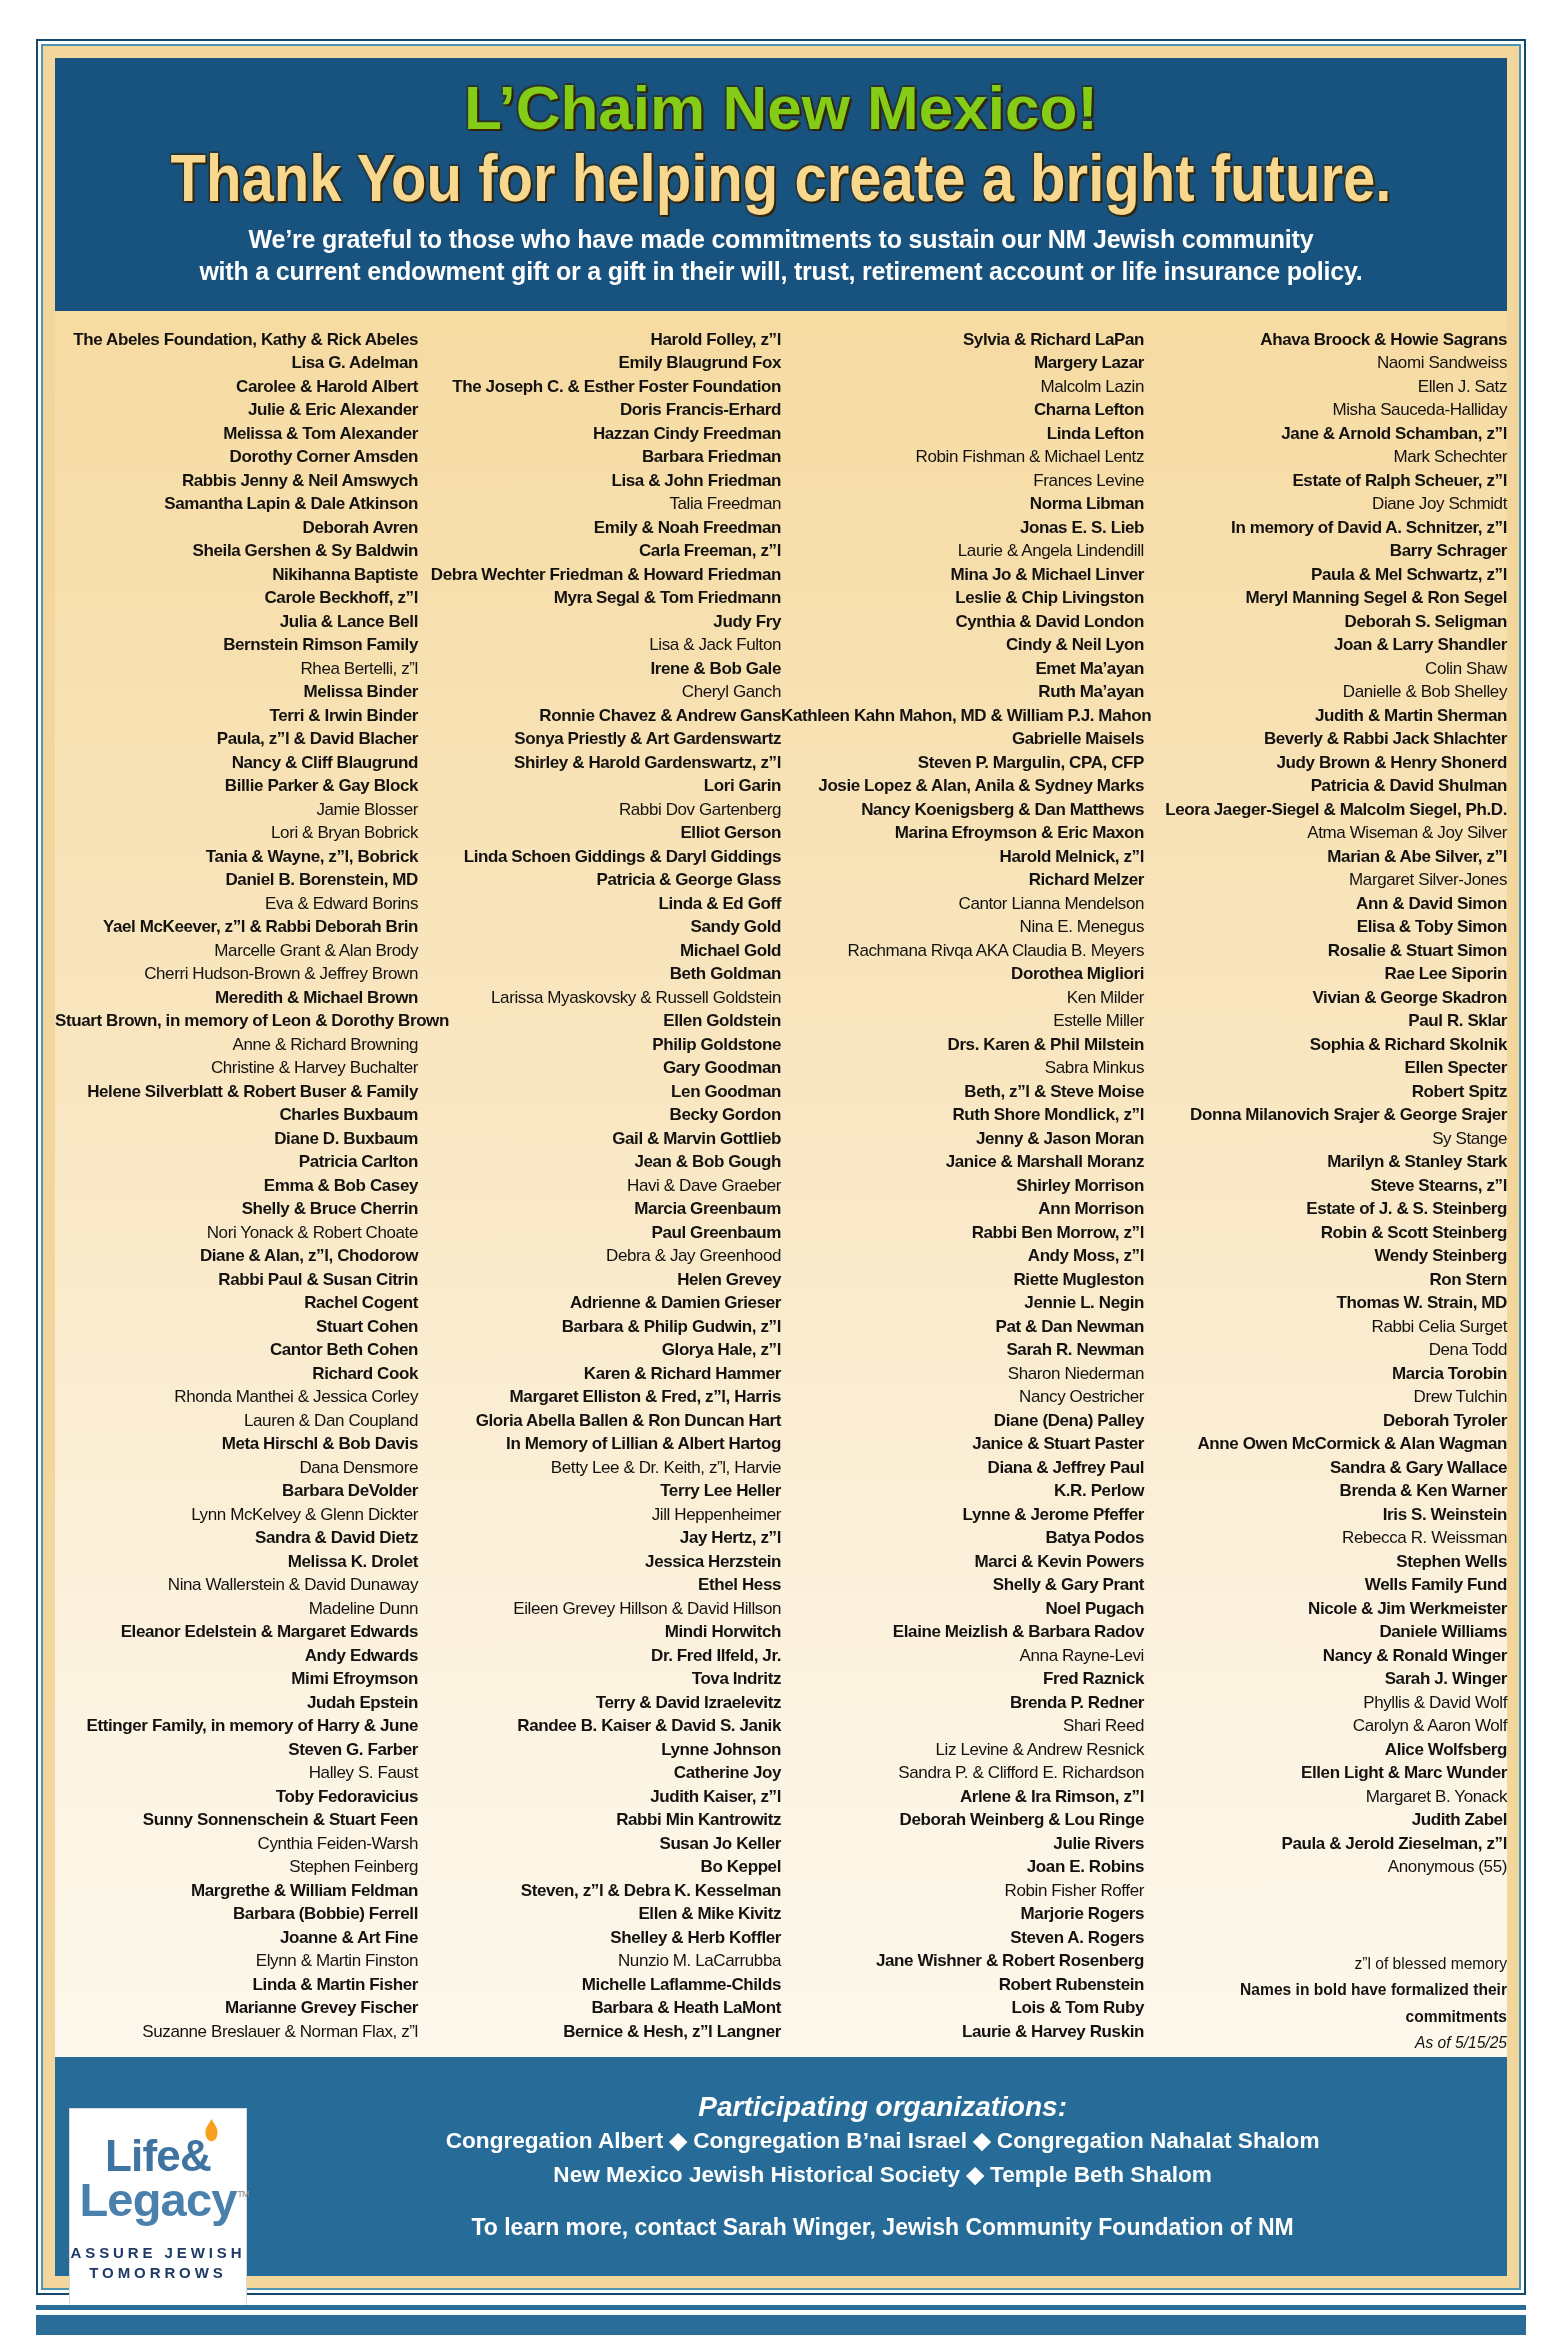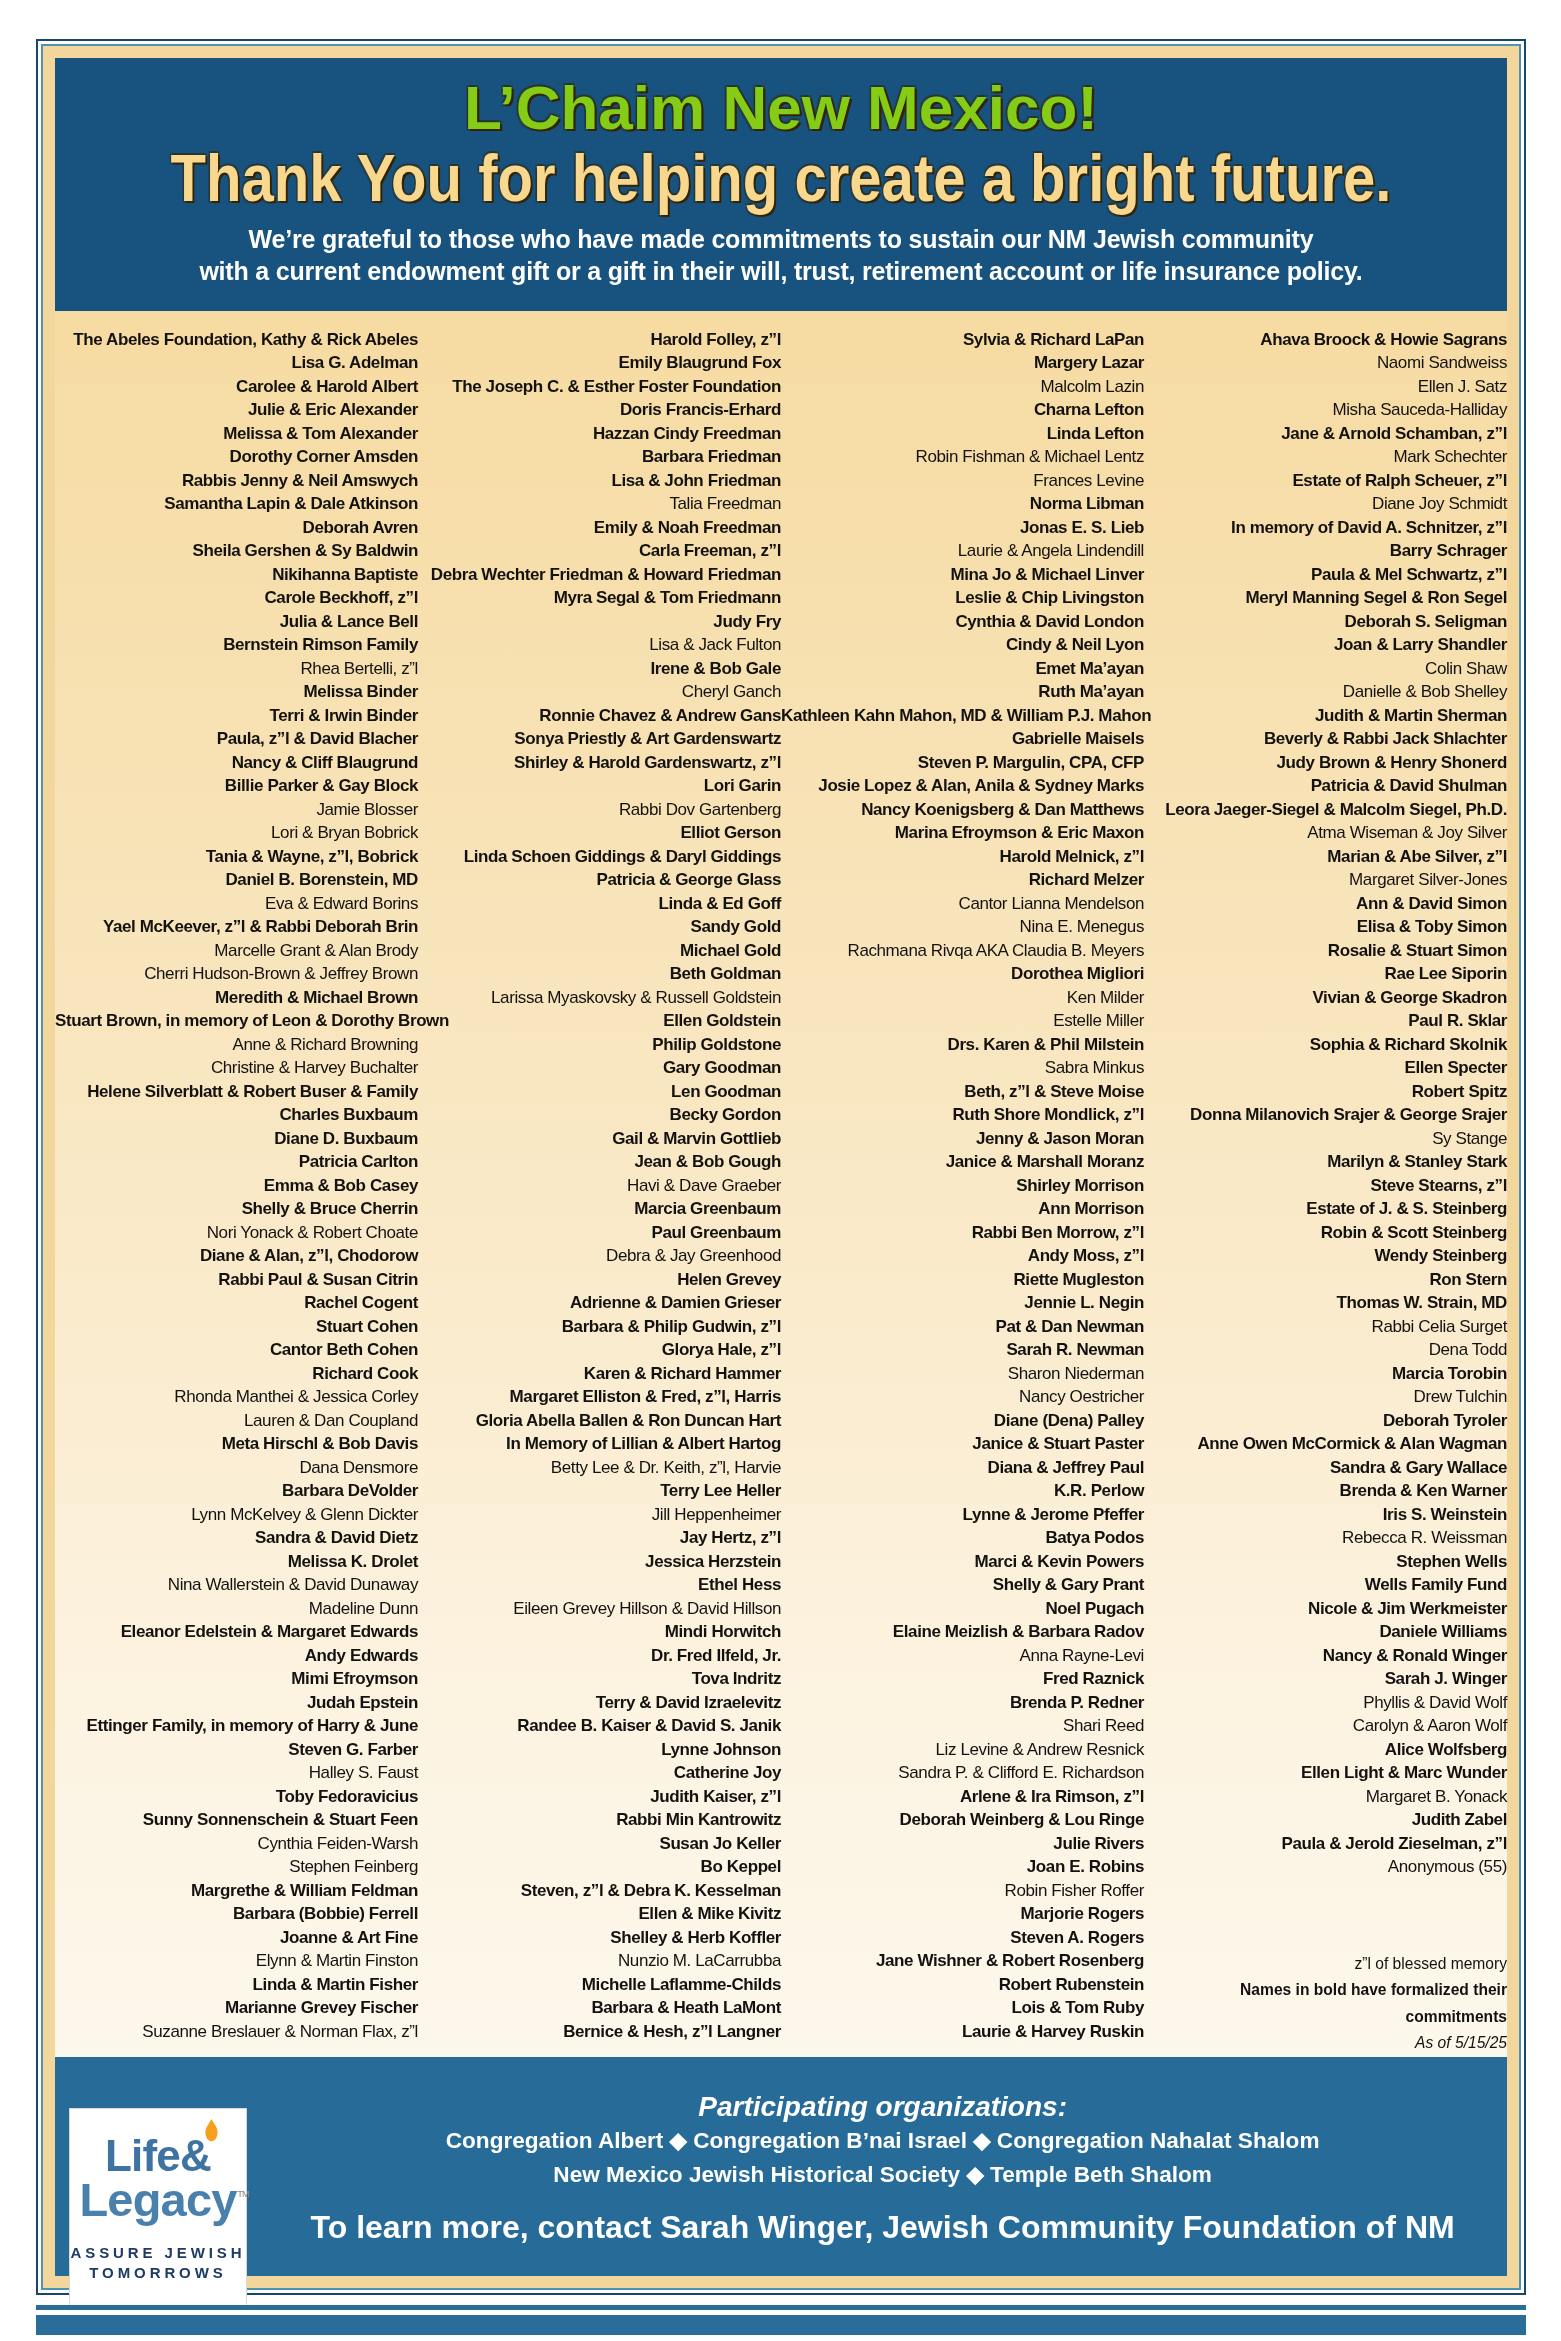--- a/index.html
+++ b/index.html
@@ -38,21 +38,21 @@
   .logo-top{position:relative;font-weight:bold;font-size:44px;color:#3F73A1;line-height:41px;letter-spacing:-0.8px;}
   .flame{position:absolute;right:-9.4px;top:-15.6px;width:17px;height:23.4px;}
   .logo-word2{font-weight:bold;font-size:47px;color:#4A80AC;line-height:47px;letter-spacing:-0.8px;position:relative;}
   .tm{position:absolute;right:-12.5px;bottom:6px;font-size:9.4px;color:#8a8a8a;font-weight:normal;}
   .tagline{margin-top:20px;text-align:center;color:#1E3A66;font-weight:bold;font-size:15px;
            line-height:20px;letter-spacing:3.9px;}
   .ftr-text{position:absolute;left:211px;right:7.8px;top:0;height:100%;display:flex;flex-direction:column;
             align-items:center;justify-content:center;color:#ffffff;text-align:center;}
   .orgs-heading{font-size:28px;font-weight:bold;font-style:italic;line-height:34px;}
   .org-line{font-size:22.6px;font-weight:bold;line-height:34px;white-space:nowrap;}
-  .contact1{font-size:32px;font-weight:bold;line-height:30px;margin-top:20px;}
+  .contact1{font-size:23px;font-weight:bold;line-height:30px;margin-top:20px;}
   .contact2{font-size:23.4px;font-weight:bold;line-height:30px;}
   .contact2 span{margin:0 17px;}
   
   .stripe-a{position:absolute;left:36px;width:1490px;top:2305px;height:4.7px;background:#2A6D98;}
   .stripe-b{position:absolute;left:36px;width:1490px;top:2315px;height:20px;background:#2A6D98;}
 </style>
 </head>
 <body>
 
 <div class="page">

